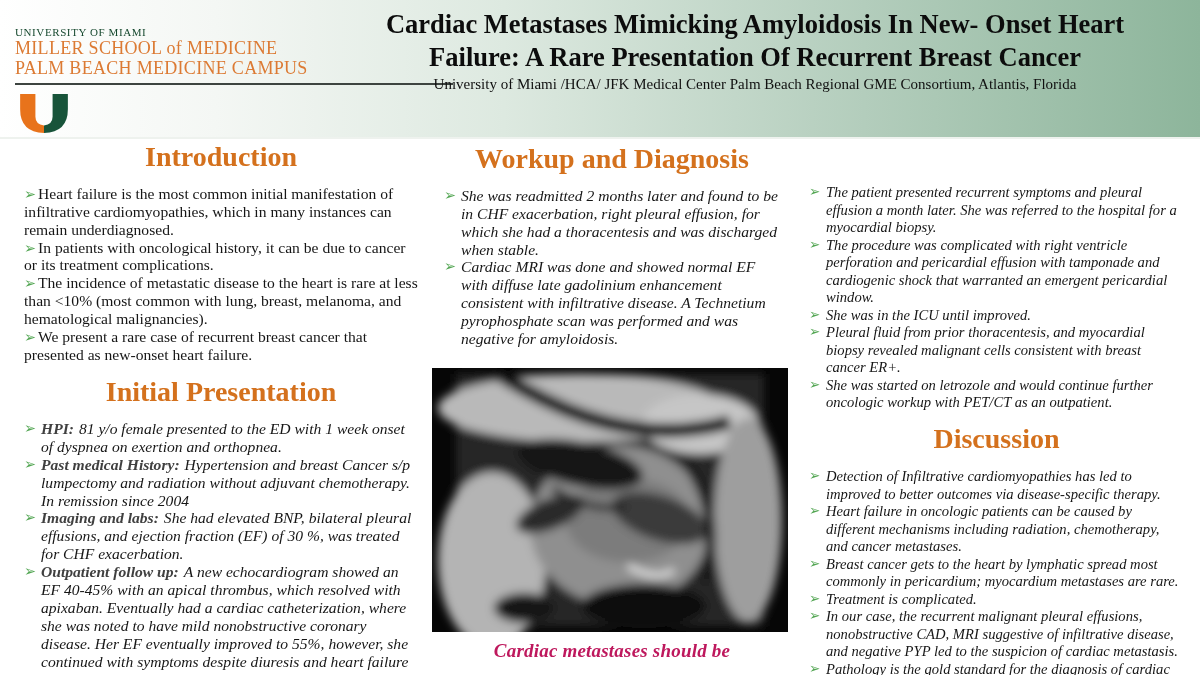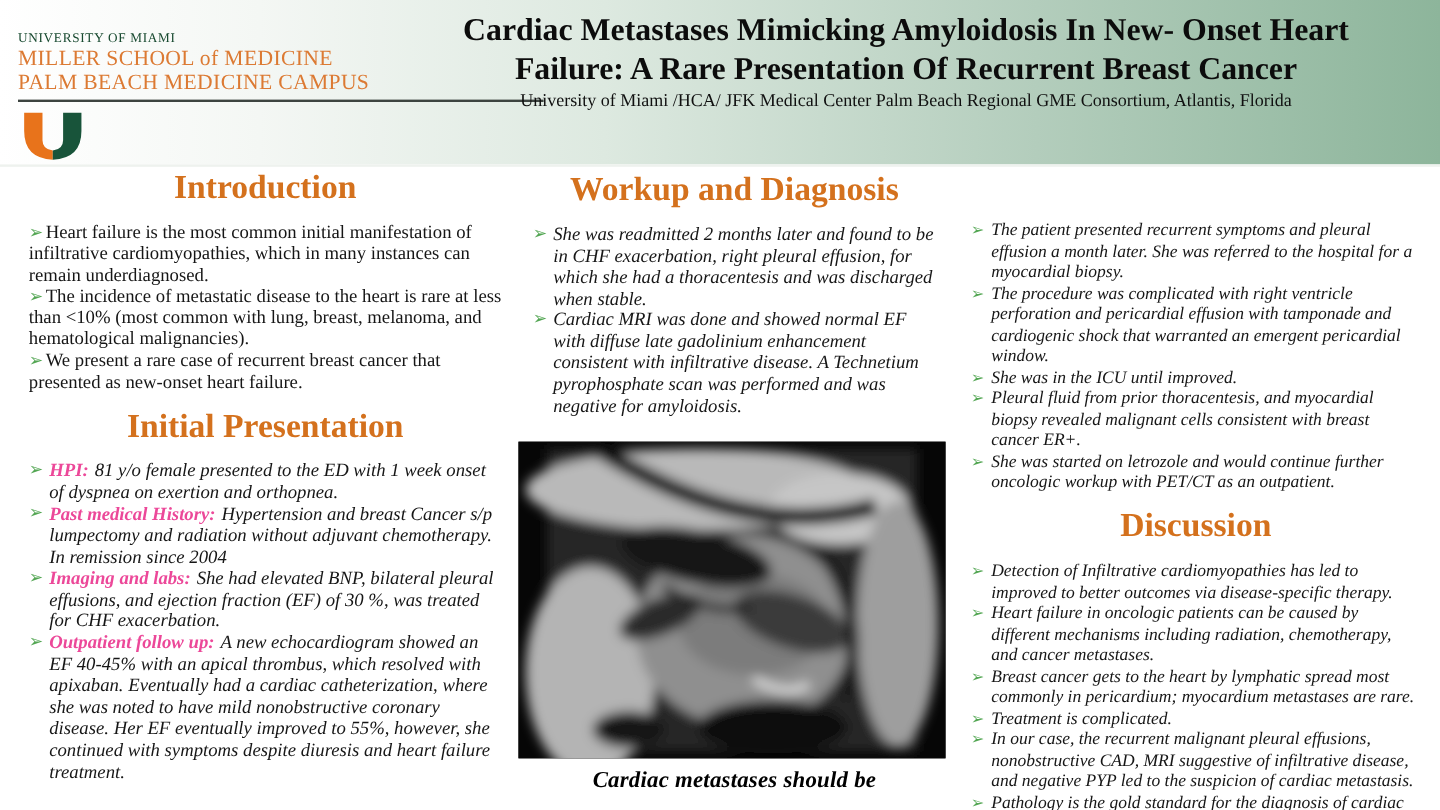--- a/index.html
+++ b/index.html
@@ -33,25 +33,25 @@
   ul.list{list-style:none;margin:12px;padding:0;font-size:15.6px;line-height:1.15;color:#161616;}
   .col-right ul.list{font-size:14.6px;line-height:1.2;}
   .bul{color:#53a653;font-size:.92em;}
   
   ul.flat li{display:block;}
   ul.flat .bul{margin-right:2px;}
   
   ul.hang li{display:flex;align-items:flex-start;}
   ul.hang .bul{flex:0 0 17px;}
   ul.hang .t{flex:1 1 auto;font-style:italic;}
-  .glabel{color:#ec4899;font-weight:bold;margin-right:5px;}
+  .glabel{color:#404040;font-weight:bold;margin-right:5px;}
   
   .figure{margin-top:20px;width:356px;height:264px;background:#060606;}
   .figure svg{display:block;width:356px;height:264px;}
-  .caption{margin-top:8px;text-align:center;font-size:19px;font-weight:bold;font-style:italic;color:#000000;letter-spacing:.2px;}
+  .caption{margin-top:8px;text-align:center;font-size:19px;font-weight:bold;font-style:italic;color:#be185d;letter-spacing:.2px;}
 </style>
 </head>
 <body>
 
 <div class="header">
   <div class="um">
     <div class="um-univ">UNIVERSITY OF MIAMI</div>
     <div class="um-school">MILLER SCHOOL of MEDICINE</div>
     <div class="um-school">PALM BEACH MEDICINE CAMPUS</div>
     <div class="um-rule"></div>
@@ -66,20 +66,21 @@
       <div>Failure: A Rare Presentation Of Recurrent Breast Cancer</div>
     </div>
     <div class="affil">University of Miami /HCA/ JFK Medical Center Palm Beach Regional GME Consortium, Atlantis, Florida</div>
   </div>
 </div>
 
 <div class="col-left">
   <div class="heading">Introduction</div>
   <ul class="list flat">
       <li><span class="bul">➢</span><span>Heart failure is the most common initial manifestation of infiltrative cardiomyopathies, which in many instances can remain underdiagnosed.</span></li>
+      <li><span class="bul">➢</span><span>In patients with oncological history, it can be due to cancer or its treatment complications.</span></li>
       <li><span class="bul">➢</span><span>The incidence of metastatic disease to the heart is rare at less than &lt;10% (most common with lung, breast, melanoma, and hematological malignancies).</span></li>
       <li><span class="bul">➢</span><span>We present a rare case of recurrent breast cancer that presented as new-onset heart failure.</span></li>
     </ul>
 
   <div class="heading mt">Initial Presentation</div>
   <ul class="list hang">
       <li>
       <span class="bul">➢</span>
       <span class="t"><b class="glabel">HPI:</b><span>81 y/o female presented to the ED  with 1 week onset of dyspnea on exertion and orthopnea.</span></span>
     </li>

